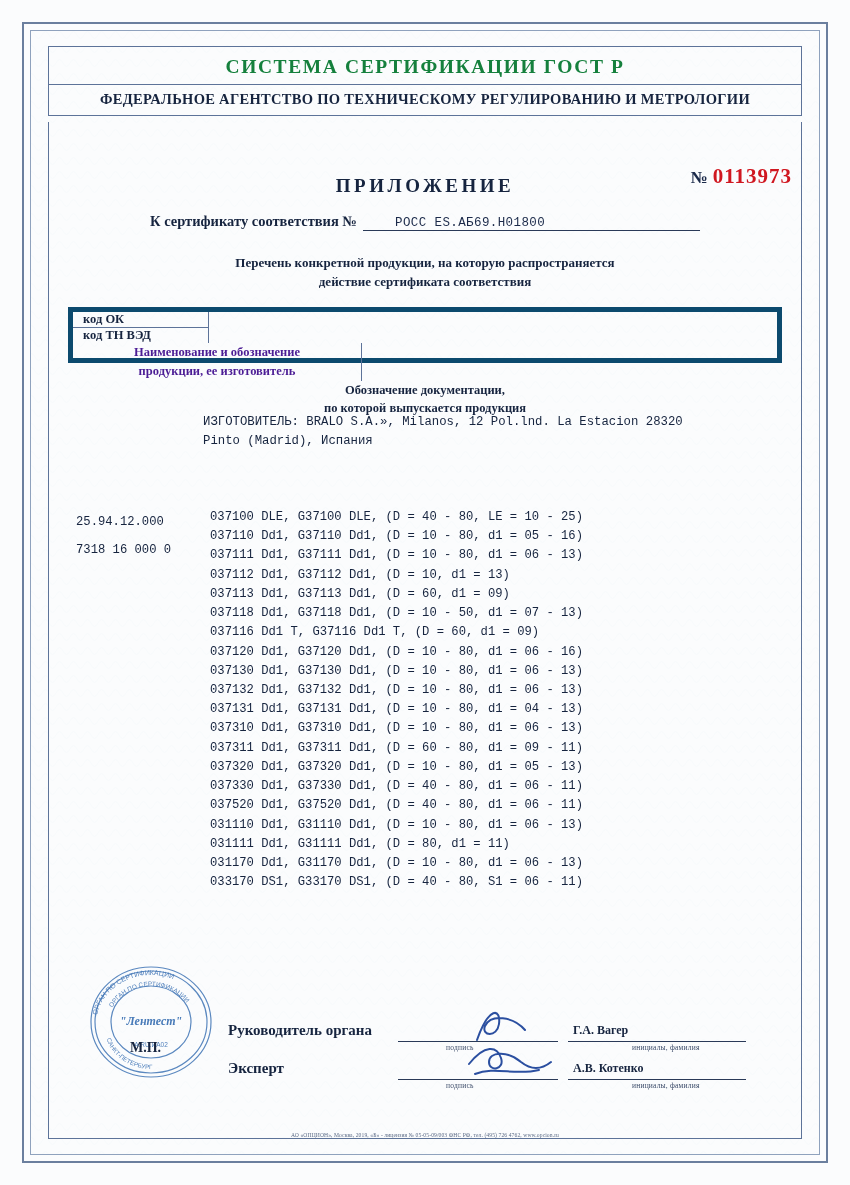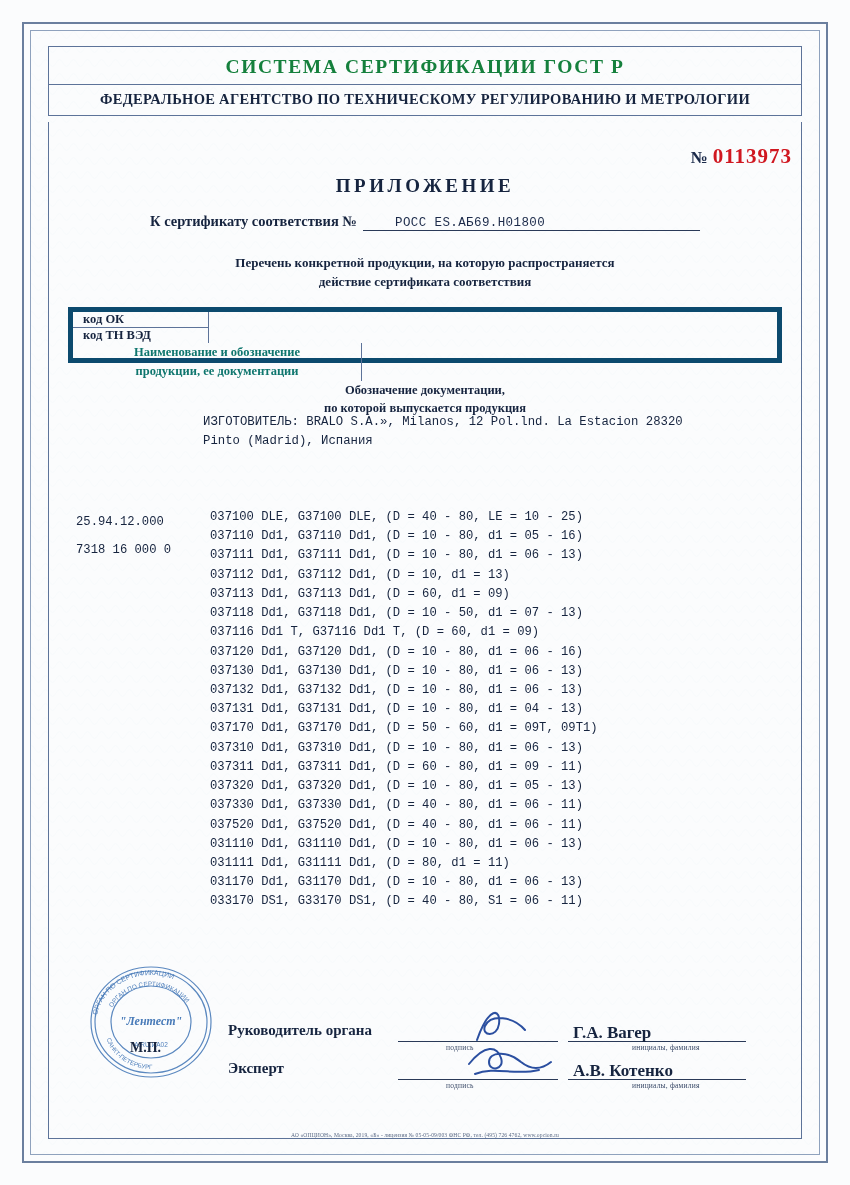--- a/index.html
+++ b/index.html
@@ -88,21 +88,21 @@
     width: 754px;
     height: 1017px;
     border: 1.5px solid #5d7399;
     border-top: none;
     box-sizing: border-box;
   }
 
   .number-row {
     position: absolute;
     right: 58px;
-    top: 144px;
+    top: 164px;
     font-size: 21px;
     font-weight: bold;
     color: #d01720;
     letter-spacing: 1px;
   }
   .number-row .no-sign {
     color: #1b2a4a;
     font-size: 17px;
     font-weight: bold;
     margin-right: 5px;
@@ -190,21 +190,21 @@
     box-sizing: border-box;
     border-right: 1px solid #5d7399;
     display: flex;
     align-items: center;
     justify-content: center;
     text-align: center;
     font-size: 12.5px;
     font-weight: bold;
     line-height: 1.5;
     padding: 0 8px;
-    color: #0f766e;
+    color: #4c1d95;
   }
   .col-right {
     flex: 1;
     box-sizing: border-box;
     display: flex;
     align-items: center;
     justify-content: center;
     text-align: center;
     font-size: 12.5px;
     font-weight: bold;
@@ -305,21 +305,21 @@
     font-size: 7.5px;
     color: #3a4a68;
     letter-spacing: 0.2px;
   }
   .sig-cap.a { left: 218px; }
   .sig-cap.b { left: 404px; }
   .sig-name {
     position: absolute;
     left: 345px;
     top: 1px;
-    font-size: 17px;
+    font-size: 12px;
     font-weight: bold;
     color: #16243f;
     white-space: nowrap;
   }
 
   .scribble {
     position: absolute;
     left: 455px;
     top: 1000px;
     width: 120px;
@@ -387,21 +387,21 @@
   </div>
 
   <div class="cols">
     <div class="col-left">
       <div class="cell top">код ОК</div>
       <div class="cell">код ТН ВЭД</div>
     </div>
     <div class="col-mid">
       <span>
         <span>Наименование и обозначение</span><br>
-        <span>продукции, ее документации</span>
+        <span>продукции, ее изготовитель</span>
       </span>
     </div>
     <div class="col-right">
       <span>
         <span>Обозначение документации,</span><br>
         <span>по которой выпускается продукция</span>
       </span>
     </div>
   </div>
 
@@ -418,21 +418,20 @@
     <div>037110 Dd1, G37110 Dd1, (D = 10 - 80, d1 = 05 - 16)</div>
     <div>037111 Dd1, G37111 Dd1, (D = 10 - 80, d1 = 06 - 13)</div>
     <div>037112 Dd1, G37112 Dd1, (D = 10, d1 = 13)</div>
     <div>037113 Dd1, G37113 Dd1, (D = 60, d1 = 09)</div>
     <div>037118 Dd1, G37118 Dd1, (D = 10 - 50, d1 = 07 - 13)</div>
     <div>037116 Dd1 T, G37116 Dd1 T, (D = 60, d1 = 09)</div>
     <div>037120 Dd1, G37120 Dd1, (D = 10 - 80, d1 = 06 - 16)</div>
     <div>037130 Dd1, G37130 Dd1, (D = 10 - 80, d1 = 06 - 13)</div>
     <div>037132 Dd1, G37132 Dd1, (D = 10 - 80, d1 = 06 - 13)</div>
     <div>037131 Dd1, G37131 Dd1, (D = 10 - 80, d1 = 04 - 13)</div>
-    <div>037170 Dd1, G37170 Dd1, (D = 50 - 60, d1 = 09T, 09T1)</div>
     <div>037310 Dd1, G37310 Dd1, (D = 10 - 80, d1 = 06 - 13)</div>
     <div>037311 Dd1, G37311 Dd1, (D = 60 - 80, d1 = 09 - 11)</div>
     <div>037320 Dd1, G37320 Dd1, (D = 10 - 80, d1 = 05 - 13)</div>
     <div>037330 Dd1, G37330 Dd1, (D = 40 - 80, d1 = 06 - 11)</div>
     <div>037520 Dd1, G37520 Dd1, (D = 40 - 80, d1 = 06 - 11)</div>
     <div>031110 Dd1, G31110 Dd1, (D = 10 - 80, d1 = 06 - 13)</div>
     <div>031111 Dd1, G31111 Dd1, (D = 80, d1 = 11)</div>
     <div>031170 Dd1, G31170 Dd1, (D = 10 - 80, d1 = 06 - 13)</div>
     <div>033170 DS1, G33170 DS1, (D = 40 - 80, S1 = 06 - 11)</div>
   </div>

